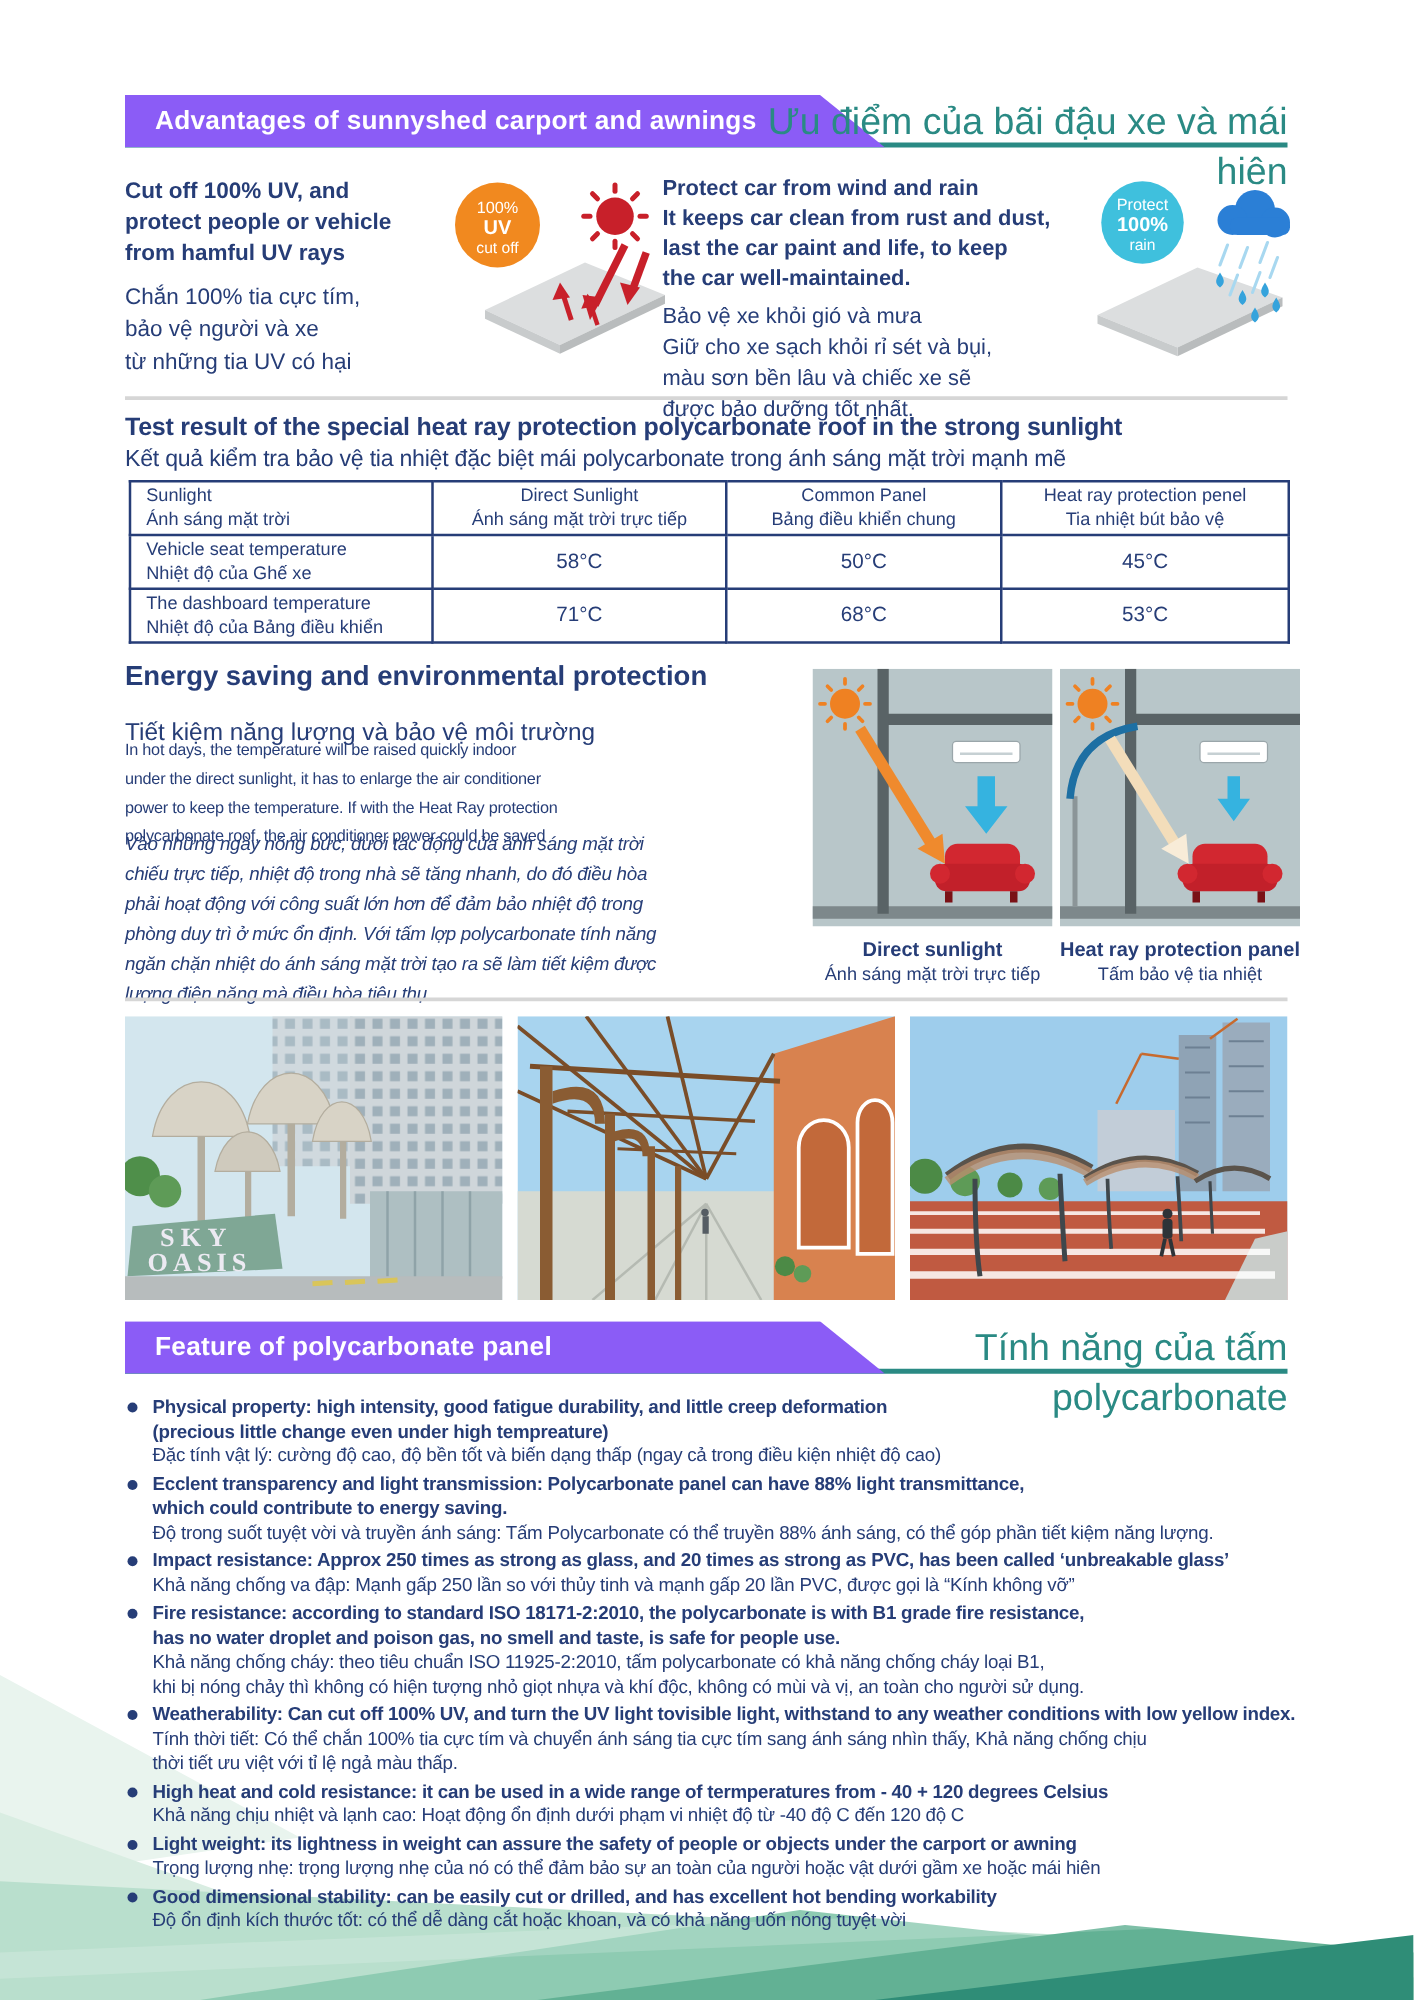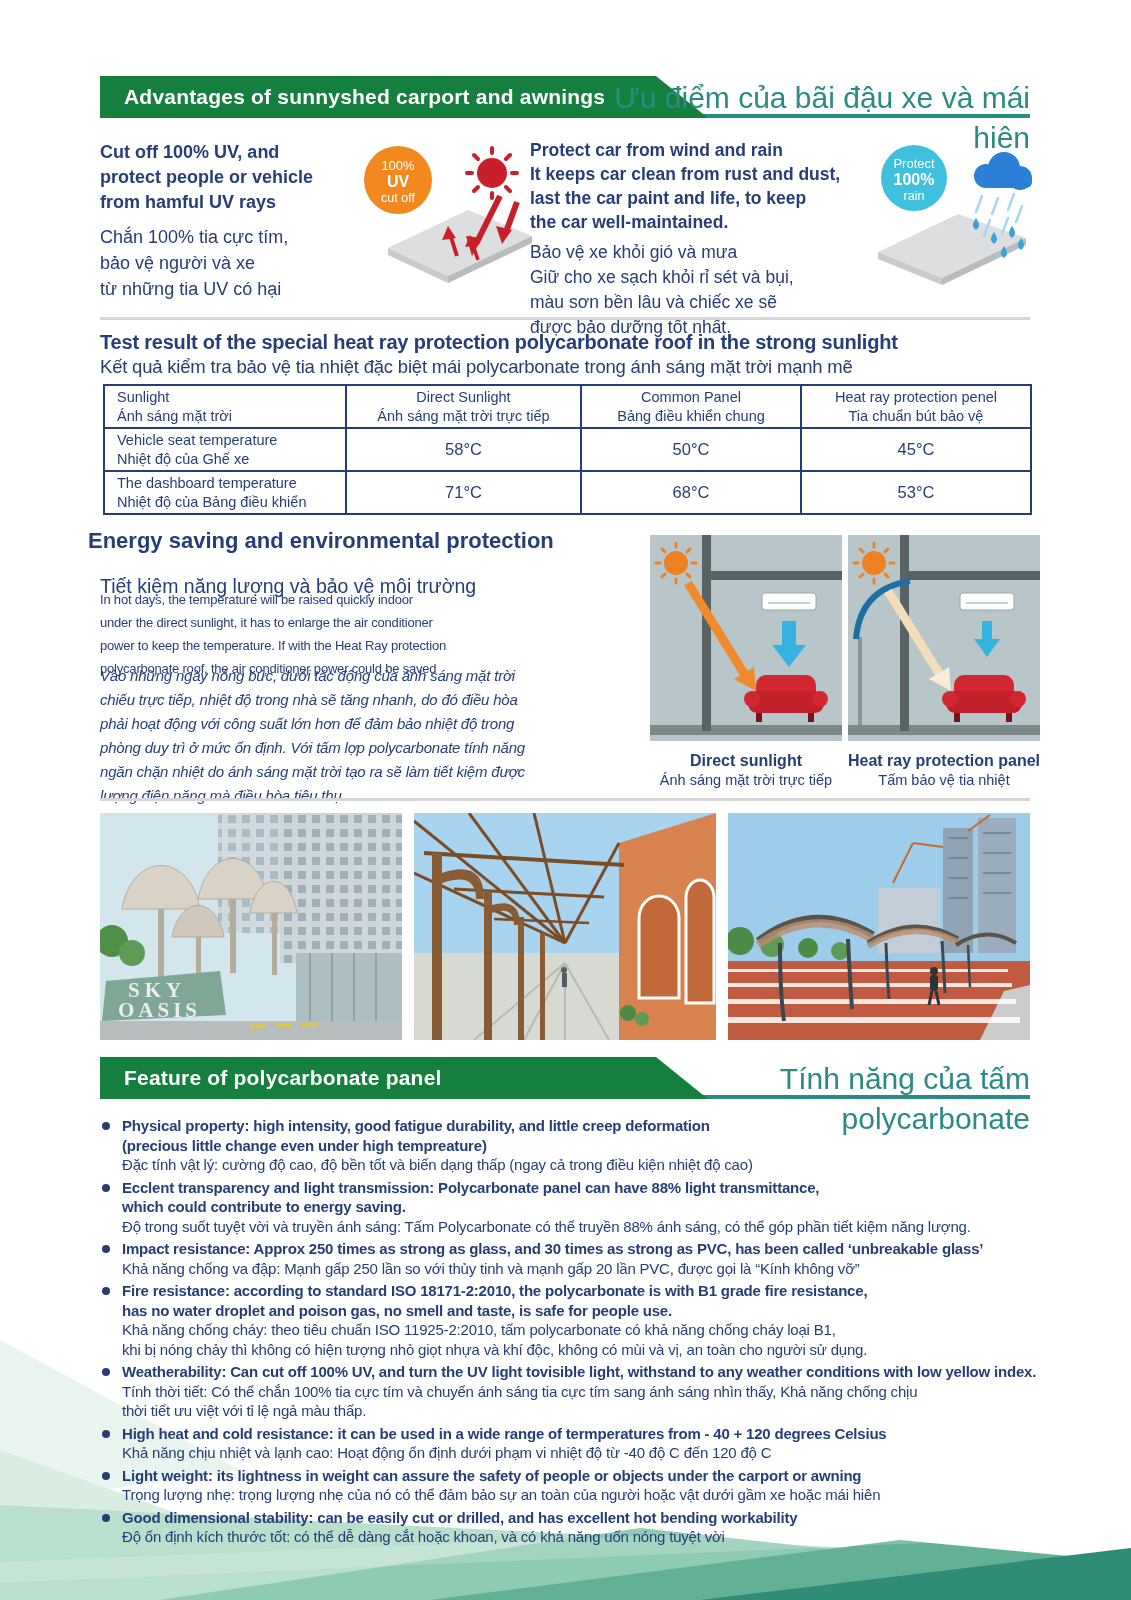--- a/index.html
+++ b/index.html
@@ -5,21 +5,21 @@
   html,body{margin:0;padding:0;background:#ffffff;}
   .page{
     position:relative;width:1131px;height:1600px;background:#fff;overflow:hidden;
     font-family:"Liberation Sans",sans-serif;color:#263d77;
   }
   .abs{position:absolute;}
   .prelines{white-space:pre-line;}
   
   .bar-rule{position:absolute;left:100px;width:930px;height:4px;background:#2a8a84;}
   .bar{
-    position:absolute;left:100px;width:608px;height:42px;background:#15803d;
+    position:absolute;left:100px;width:608px;height:42px;background:#8b5cf6;
     clip-path:polygon(0 0,calc(100% - 52px) 0,100% 100%,0 100%);
     display:flex;align-items:center;padding-left:24px;box-sizing:border-box;
     color:#ffffff;font-weight:bold;font-size:21px;letter-spacing:.2px;
   }
   .bar-vi{
     position:absolute;right:101px;width:420px;text-align:right;
     color:#2a8a84;font-size:30px;line-height:40px;
   }
   
   .benefit-h{font-weight:bold;font-size:18px;line-height:25px;}
@@ -174,38 +174,38 @@
         <col style="width:242px">
         <col style="width:235px">
         <col style="width:220px">
         <col style="width:230px">
       </colgroup>
     <tbody>
         <tr>
       <td class="lbl"><span class="prelines">Sunlight</span><br><span>Ánh sáng mặt trời</span></td>
       <td><span>Direct Sunlight</span><br><span>Ánh sáng mặt trời trực tiếp</span></td>
       <td><span>Common Panel</span><br><span>Bảng điều khiển chung</span></td>
-      <td><span>Heat ray protection penel</span><br><span>Tia chuẩn bút bảo vệ</span></td>
+      <td><span>Heat ray protection penel</span><br><span>Tia nhiệt bút bảo vệ</span></td>
     </tr>
     <tr>
       <td class="lbl"><span>Vehicle seat temperature</span><br><span>Nhiệt độ của Ghế xe</span></td>
       <td class="val">58°C</td>
       <td class="val">50°C</td>
       <td class="val">45°C</td>
     </tr>
     <tr>
       <td class="lbl"><span>The dashboard temperature</span><br><span>Nhiệt độ của Bảng điều khiển</span></td>
       <td class="val">71°C</td>
       <td class="val">68°C</td>
       <td class="val">53°C</td>
     </tr>
   </tbody>
     </table>
 
-  <div class="abs energy-title" style="left:88px;top:528px;">Energy saving and environmental protection</div>
+  <div class="abs energy-title" style="left:100px;top:528px;">Energy saving and environmental protection</div>
   <div class="abs energy-sub" style="left:100px;top:556px;">Tiết kiệm năng lượng và bảo vệ môi trường</div>
   <div class="abs energy-body prelines" style="left:100px;top:588px;width:480px;">In hot days, the temperature will be raised quickly indoor
 under the direct sunlight, it has to enlarge the air conditioner
 power to keep the temperature. If with the Heat Ray protection
 polycarbonate roof, the air conditioner power could be saved</div>
   <div class="abs energy-viet prelines" style="left:100px;top:664px;width:490px;">Vào những ngày nóng bức, dưới tác động của ánh sáng mặt trời
 chiếu trực tiếp, nhiệt độ trong nhà sẽ tăng nhanh, do đó điều hòa
 phải hoạt động với công suất lớn hơn để đảm bảo nhiệt độ trong
 phòng duy trì ở mức ổn định. Với tấm lợp polycarbonate tính năng
 ngăn chặn nhiệt do ánh sáng mặt trời tạo ra sẽ làm tiết kiệm được
@@ -445,21 +445,21 @@
       <div class="feat-vi prelines">Đặc tính vật lý: cường độ cao, độ bền tốt và biến dạng thấp (ngay cả trong điều kiện nhiệt độ cao)</div>
       </li>
     <li>
         <span class="dot"></span>
       <div class="feat-en prelines">Ecclent transparency and light transmission: Polycarbonate panel can have 88% light transmittance,
 which could contribute to energy saving.</div>
       <div class="feat-vi prelines">Độ trong suốt tuyệt vời và truyền ánh sáng: Tấm Polycarbonate có thể truyền 88% ánh sáng, có thể góp phần tiết kiệm năng lượng.</div>
       </li>
     <li>
         <span class="dot"></span>
-      <div class="feat-en prelines">Impact resistance: Approx 250 times as strong as glass, and 30 times as strong as PVC, has been called ‘unbreakable glass’</div>
+      <div class="feat-en prelines">Impact resistance: Approx 250 times as strong as glass, and 20 times as strong as PVC, has been called ‘unbreakable glass’</div>
       <div class="feat-vi prelines">Khả năng chống va đập: Mạnh gấp 250 lần so với thủy tinh và mạnh gấp 20 lần PVC, được gọi là “Kính không vỡ”</div>
       </li>
     <li>
         <span class="dot"></span>
       <div class="feat-en prelines">Fire resistance: according to standard ISO 18171-2:2010, the polycarbonate is with B1 grade fire resistance,
 has no water droplet and poison gas, no smell and taste, is safe for people use.</div>
       <div class="feat-vi prelines">Khả năng chống cháy: theo tiêu chuẩn ISO 11925-2:2010, tấm polycarbonate có khả năng chống cháy loại B1,
 khi bị nóng chảy thì không có hiện tượng nhỏ giọt nhựa và khí độc, không có mùi và vị, an toàn cho người sử dụng.</div>
       </li>
     <li>

